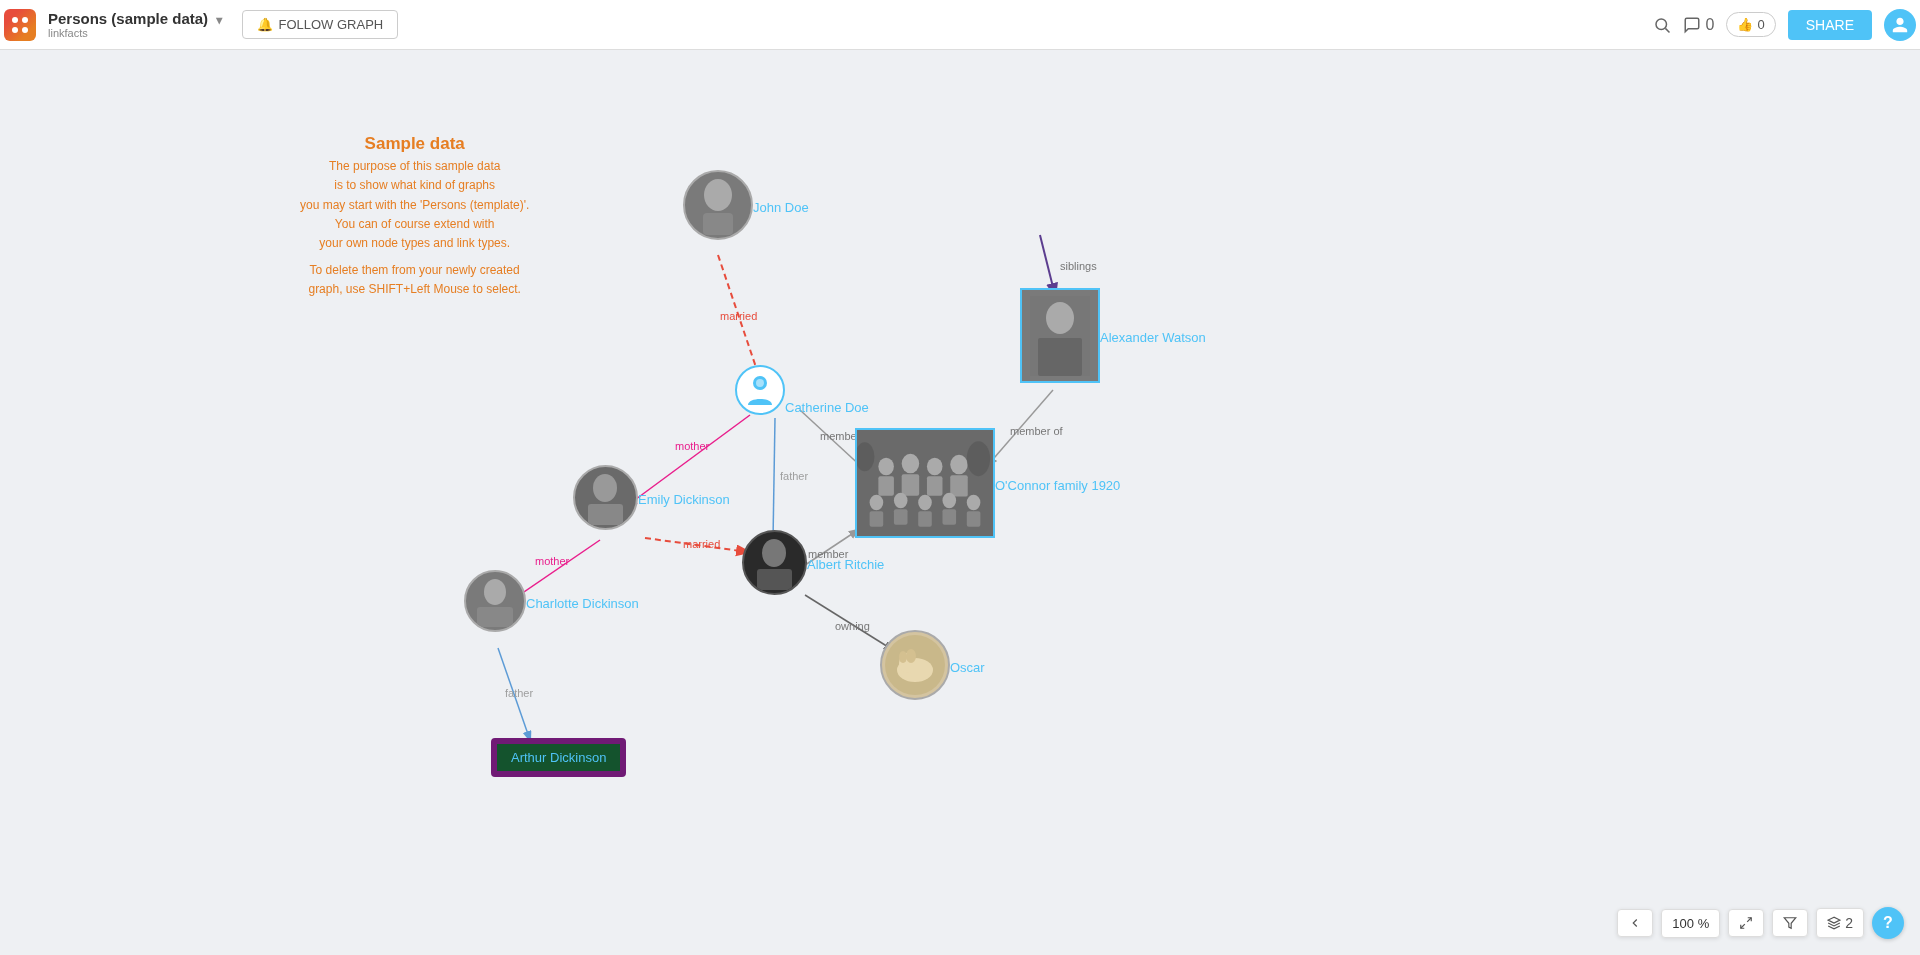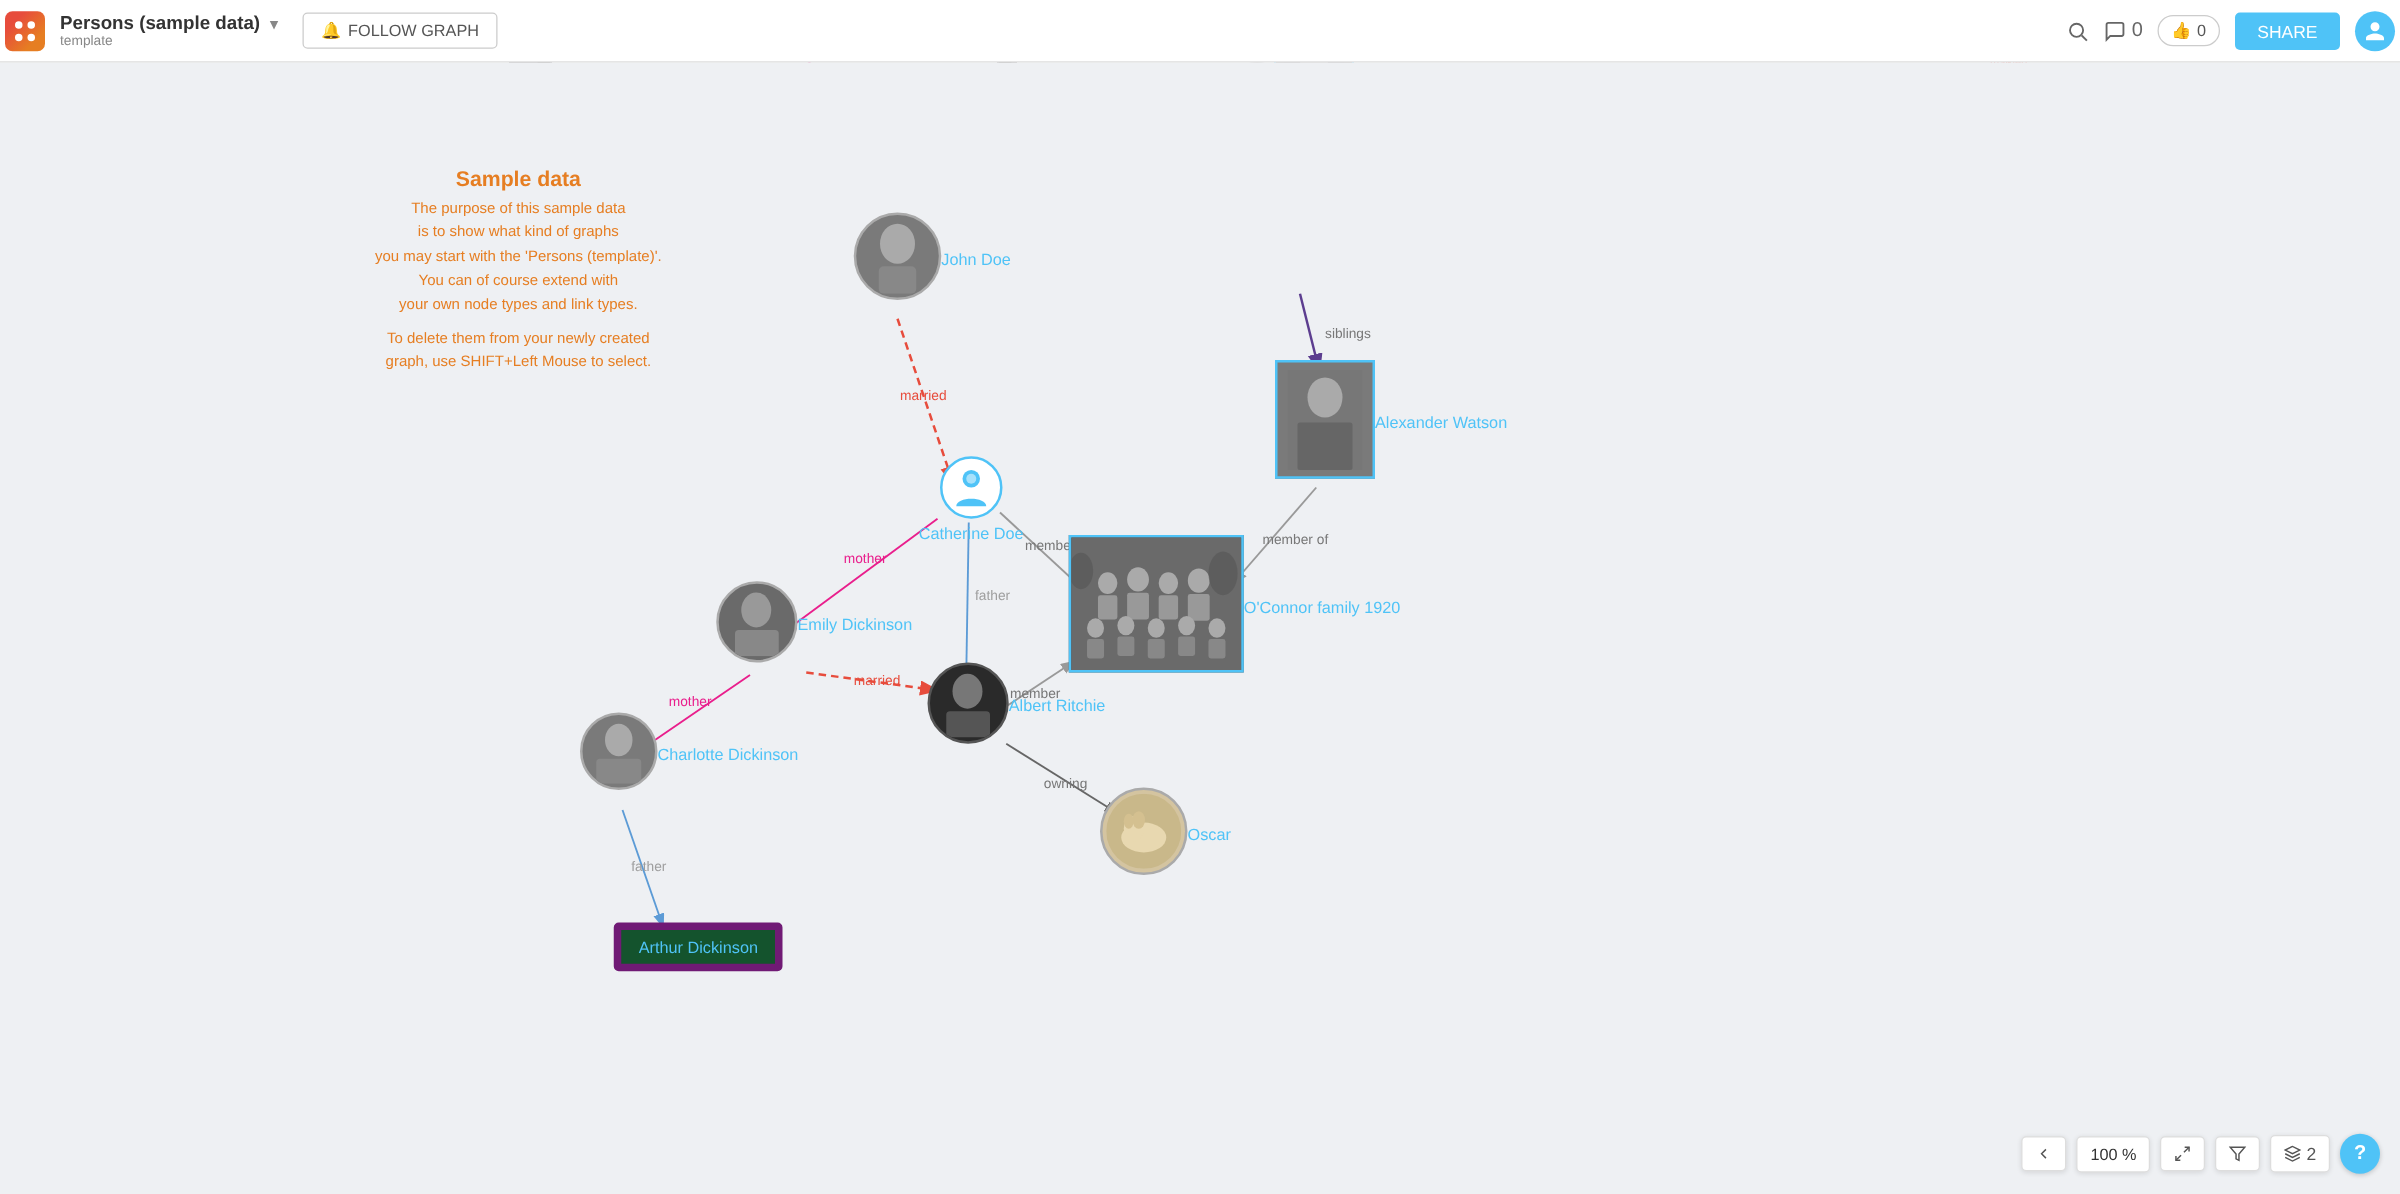--- a/index.html
+++ b/index.html
@@ -105,21 +105,21 @@
     }
     .person-rect {
       overflow: hidden;
       border: 2px solid #4fc3f7;
       background: #ccc;
       display: flex; align-items: center; justify-content: center;
     }
 
     
     .catherine-node {
-      display: flex; flex-direction: column; align-items: center;
+      display: flex; align-items: flex-end;
     }
     .catherine-icon-wrap {
       width: 50px; height: 50px;
       border-radius: 50%;
       background: #fff;
       border: 2px solid #4fc3f7;
       display: flex; align-items: center; justify-content: center;
     }
 
     
@@ -227,21 +227,21 @@
         <circle cx="15" cy="5" r="3"></circle>
         <circle cx="5" cy="15" r="3"></circle>
         <circle cx="15" cy="15" r="3"></circle>
       </svg>
   </div>
   <div class="title-area">
     <div class="graph-title">
       <span>Persons (sample data)</span>
       <span class="chevron">▾</span>
     </div>
-    <div class="subtitle">template</div>
+    <div class="subtitle">linkfacts</div>
   </div>
   <button class="follow-btn">
     <span>🔔</span>
     <span>FOLLOW GRAPH</span>
   </button>
   <div class="spacer"></div>
   <div class="nav-actions">
     <button class="nav-icon-btn">
       <svg width="18" height="18" fill="none" stroke="#666" stroke-width="2" viewBox="0 0 24 24">
           <circle cx="11" cy="11" r="7"></circle>

